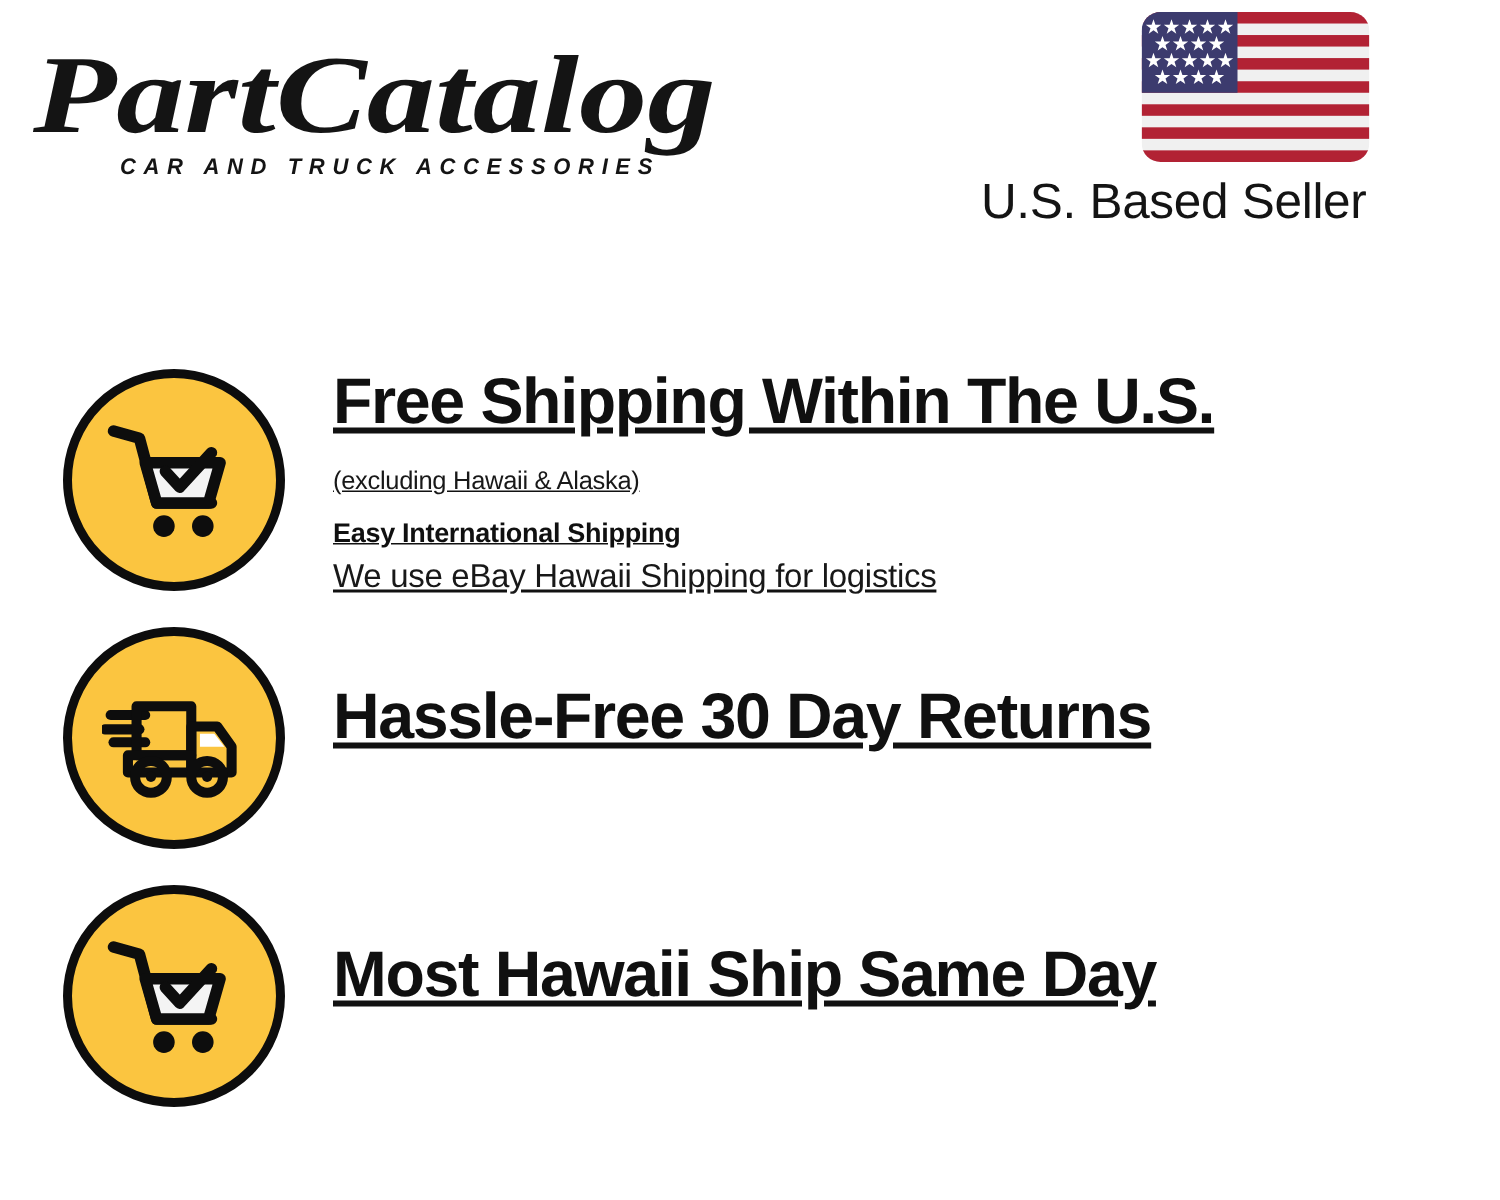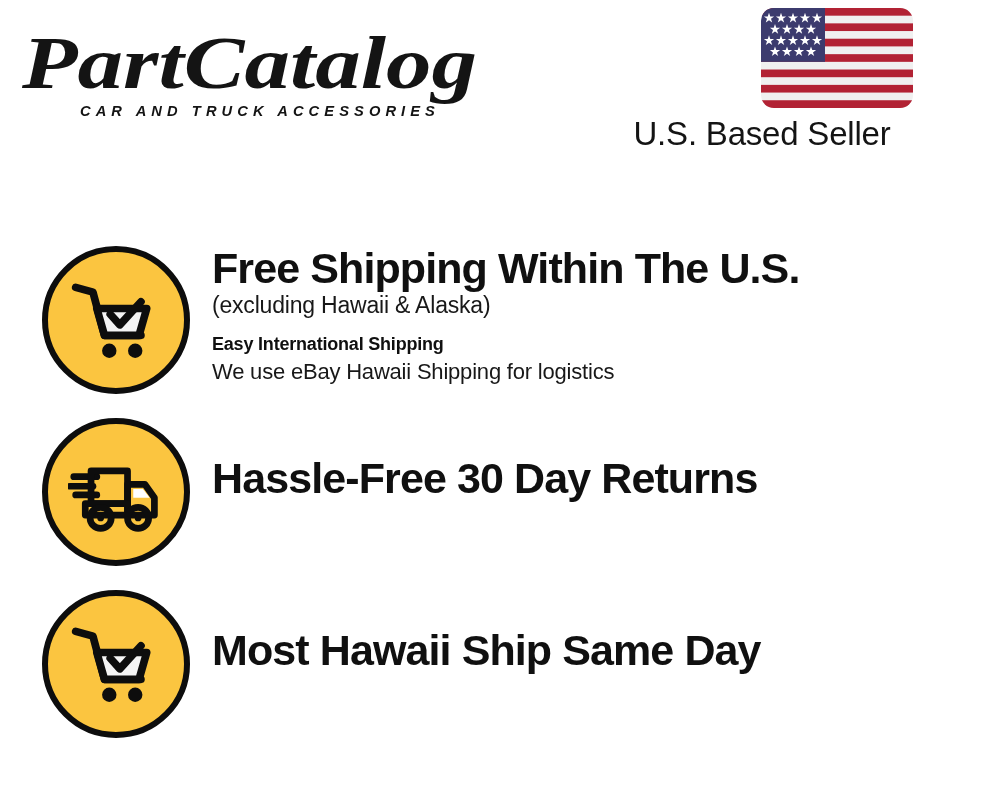--- a/index.html
+++ b/index.html
@@ -9,21 +9,21 @@
     font-family:"Liberation Sans", sans-serif;
     color:#111111;
     overflow:hidden;
   }
   .page { position:relative; width:925px; height:800px; background:#ffffff; }
 
   
   .brand { position:absolute; left:22px; top:22px; width:470px; height:100px; }
   .brand svg { display:block; width:470px; height:100px; }
 
-  .seller-block { position:absolute; right:12px; top:8px; width:300px; text-align:center; }
+  .seller-block { position:absolute; right:12px; top:8px; width:300px; text-align:right; }
   .flag-wrap { display:flex; justify-content:flex-end; }
   .flag { width:152px; height:100px; display:block; }
   .seller-text {
     font-size:33px;
     font-weight:400;
     color:#141414;
     letter-spacing:-0.2px;
     line-height:1.1;
     margin-top:8px;
     padding-right:2px;
@@ -38,36 +38,36 @@
     position:absolute;
     left:42px;
     width:148px; height:148px;
     border-radius:50%;
     background:#FBC540;
     border:6px solid #0d0d0d;
     display:flex; align-items:center; justify-content:center;
   }
   .badge svg { display:block; }
 
-  .feature-text { position:absolute; left:212px; top:0; width:760px; }
+  .feature-text { position:absolute; left:222px; top:0; width:760px;text-decoration:underline; }
 
   .headline {
     font-weight:700;
     font-size:43px;
     line-height:1.05;
     letter-spacing:-0.9px;
     color:#101010;
     white-space:nowrap;
   }
   .subline {
     font-weight:400;
-    font-size:23px;
+    font-size:17px;
     line-height:1.25;
     color:#181818;
-    margin-top:0;
+    margin-top:19px;
     letter-spacing:-0.2px;
   }
   .sub-bold {
     font-weight:700;
     font-size:18px;
     line-height:1.25;
     color:#101010;
     margin-top:13px;
     letter-spacing:-0.2px;
   }

